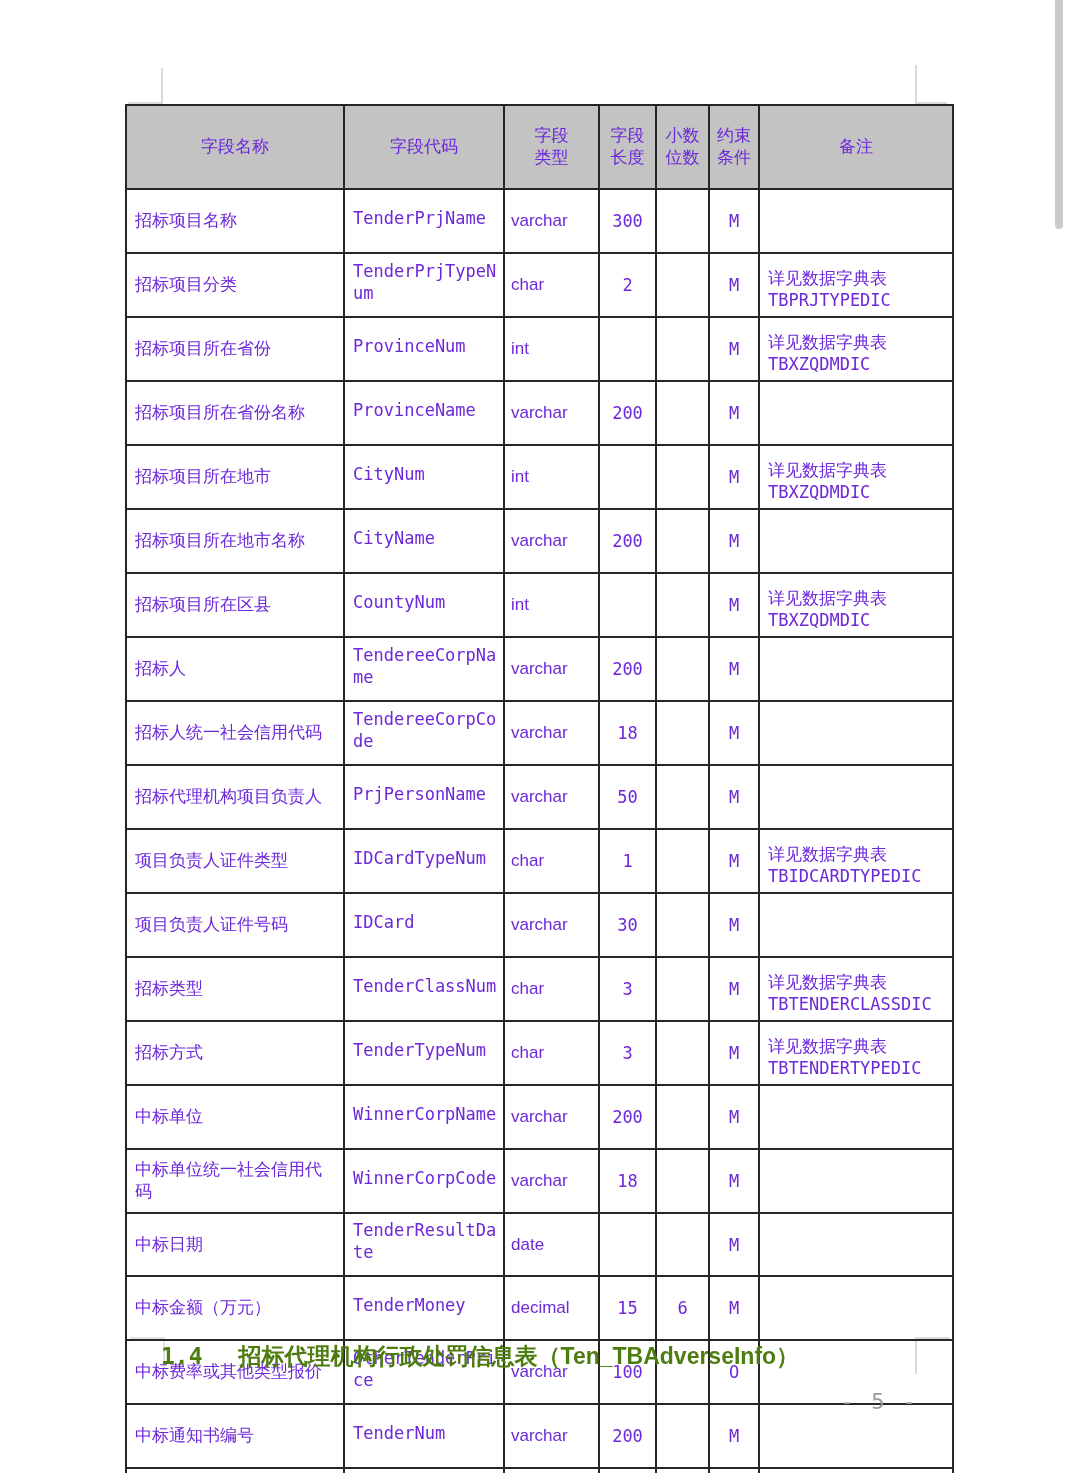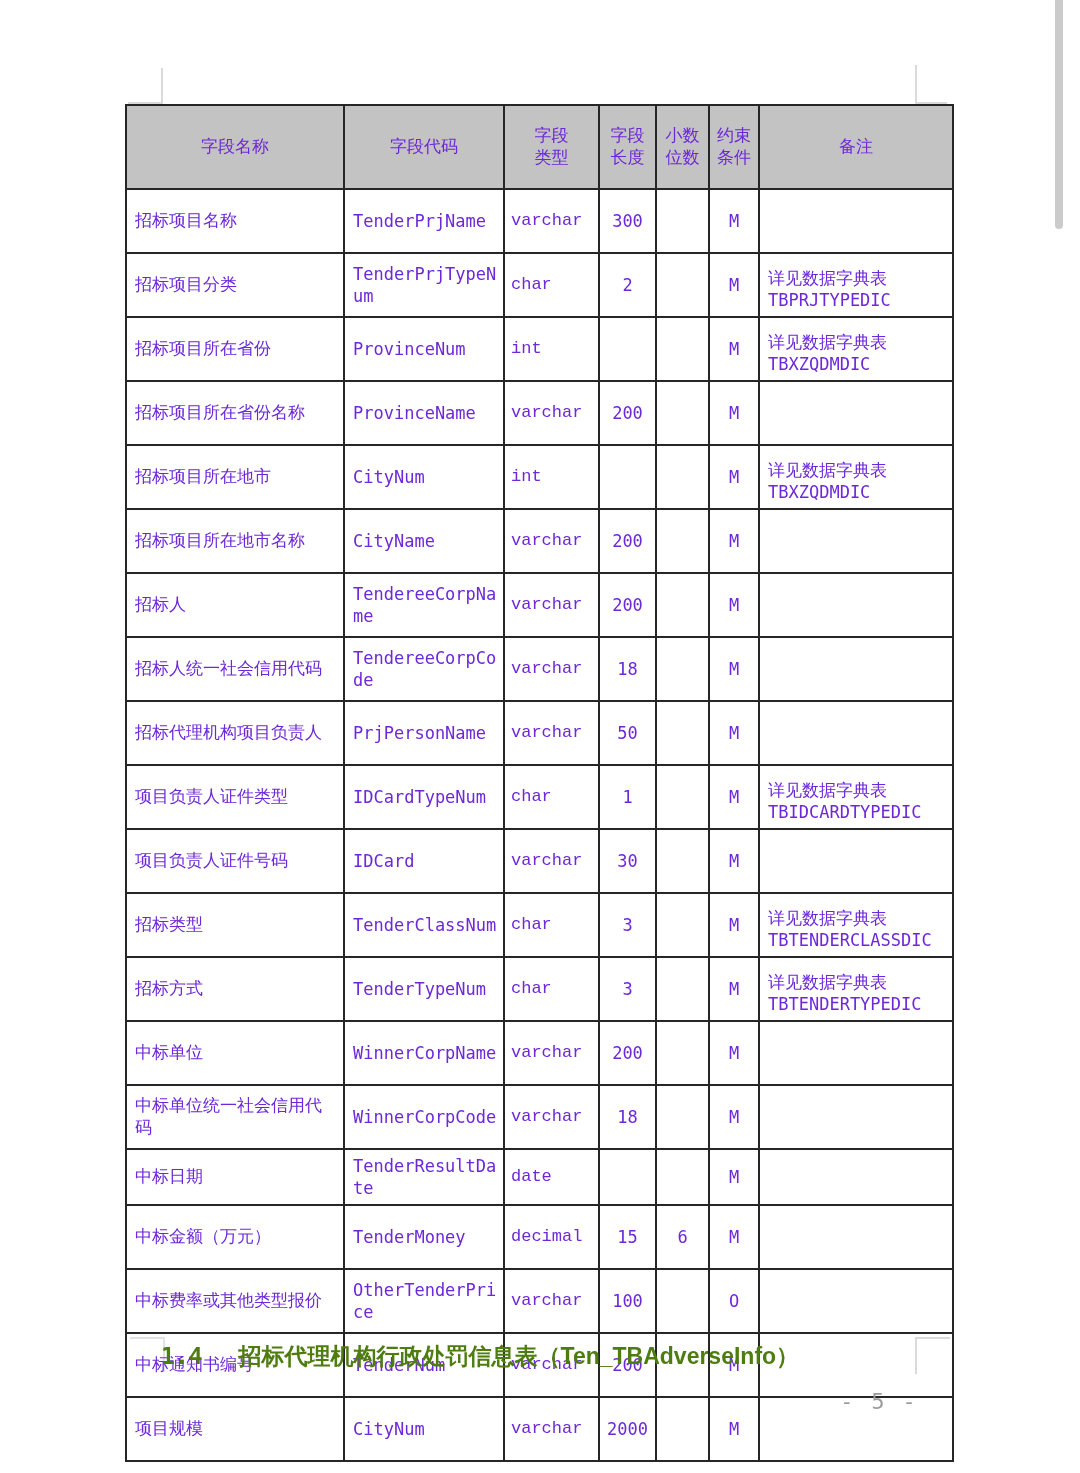--- a/index.html
+++ b/index.html
@@ -51,22 +51,22 @@
   table.dict thead tr { height: 84px; }
   table.dict thead th {
     background: #c3c3c3;
     font-weight: normal;
     text-align: center;
     white-space: pre-line;
     padding: 2px 2px;
   }
   table.dict tbody tr { height: 42px; }
   .c-name   { text-align: left;  padding: 5px 6px 5px 8px; }
-  .c-code   { text-align: left;  padding: 5px 4px 5px 8px; font-family: "DejaVu Sans Mono", monospace; word-break: break-all; }
-  .c-type   { text-align: left;  padding: 5px 2px 5px 6px; font-family: Liberation Mono, monospace; margin-top: 37px; }
+  .c-code   { text-align: left;  padding: 5px 4px 12px 8px; font-family: "DejaVu Sans Mono", monospace; word-break: break-all; }
+  .c-type   { text-align: left;  padding: 5px 2px 5px 6px; font-family: Liberation Sans, sans-serif; margin-top: 37px; }
   .c-len    { text-align: center; padding: 20px 1px; font-family: "DejaVu Sans Mono", monospace; }
   .c-dec    { text-align: center; padding: 5px 1px; font-family: "DejaVu Sans Mono", monospace; }
   .c-cons   { text-align: center; padding: 5px 1px; font-family: "DejaVu Sans Mono", monospace; }
   .c-remark { text-align: left;  padding: 13px 4px 5px 8px; white-space: pre-line;
               font-family: "DejaVu Sans Mono", "Liberation Sans", sans-serif; }
 
   .section-title {
     position: absolute;
     left: 161px;
     top: 1341px;
@@ -180,20 +180,30 @@
   <tr>
     <td class="c-name">招标项目所在地市名称</td>
     <td class="c-code">CityName</td>
     <td class="c-type">varchar</td>
     <td class="c-len">200</td>
     <td class="c-dec"></td>
     <td class="c-cons">M</td>
     <td class="c-remark"></td>
   </tr>
 
+  <tr>
+    <td class="c-name">招标项目所在区县</td>
+    <td class="c-code">CountyNum</td>
+    <td class="c-type">int</td>
+    <td class="c-len"></td>
+    <td class="c-dec"></td>
+    <td class="c-cons">M</td>
+    <td class="c-remark">详见数据字典表
+TBXZQDMDIC</td>
+  </tr>
 
 
   <tr>
     <td class="c-name">招标人</td>
     <td class="c-code">TendereeCorpName</td>
     <td class="c-type">varchar</td>
     <td class="c-len">200</td>
     <td class="c-dec"></td>
     <td class="c-cons">M</td>
     <td class="c-remark"></td>

